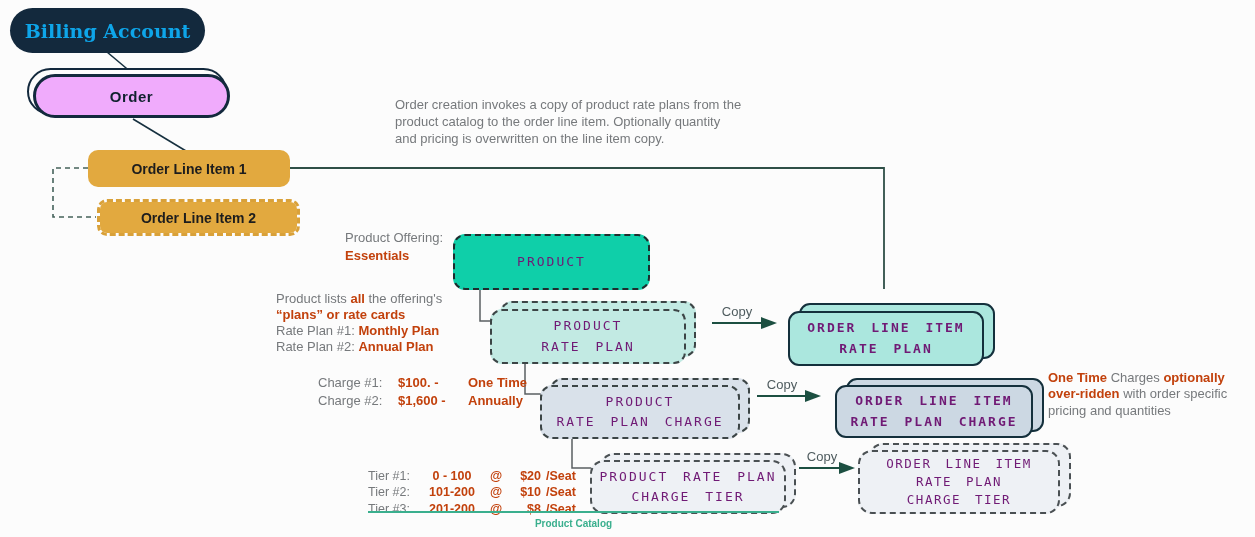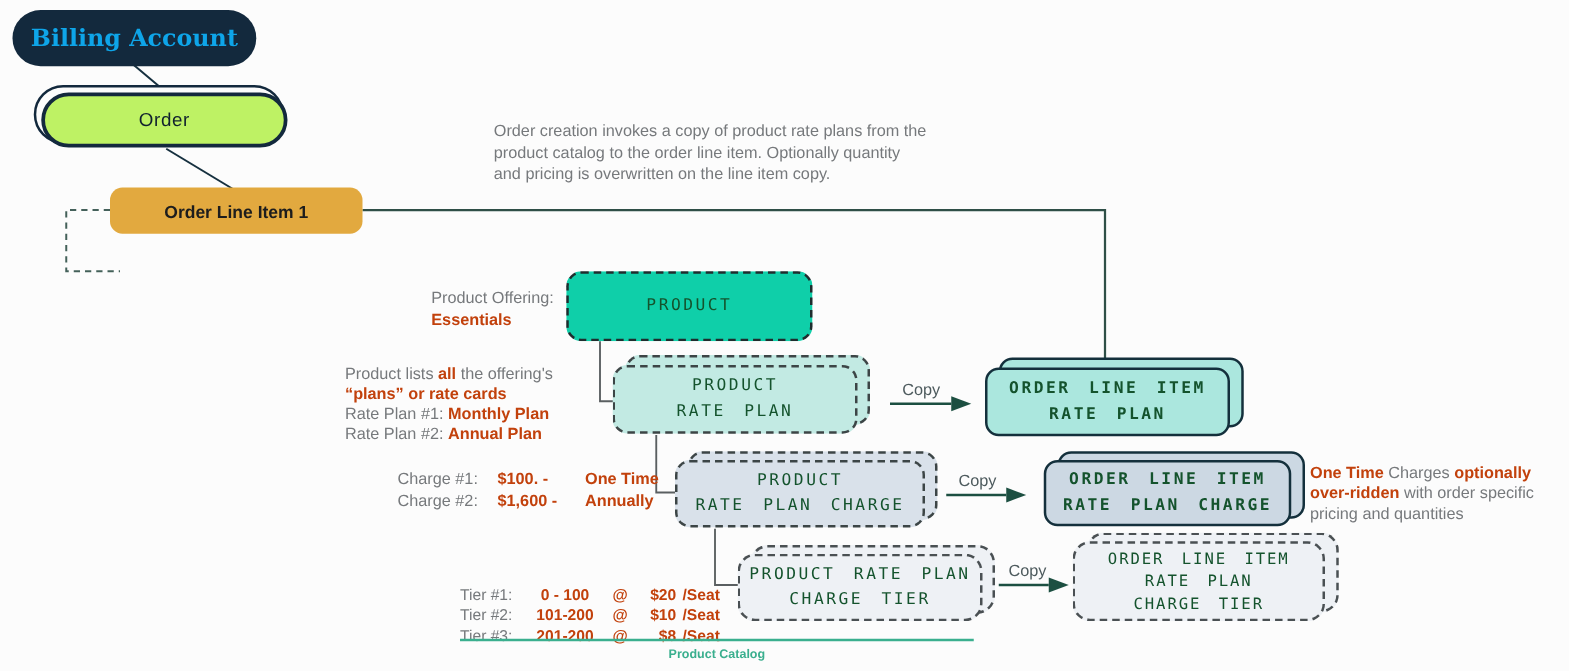--- a/index.html
+++ b/index.html
@@ -5,31 +5,31 @@
   html,body{margin:0;padding:0;background:#fcfcfc;}
   .canvas{position:relative;width:1255px;height:537px;background:#fcfcfc;
           font-family:"Liberation Sans", sans-serif;overflow:hidden;}
   svg.connectors{position:absolute;left:0;top:0;width:1255px;height:537px;pointer-events:none;}
 
   
   .pill{position:absolute;display:flex;align-items:center;justify-content:center;box-sizing:border-box;}
   .billing{left:10px;top:8px;width:195px;height:45px;background:#13293d;border-radius:23px;
            color:#0ea5e9;font-family:"DejaVu Serif", serif;font-size:19px;font-weight:600;}
   .order-back{left:27px;top:68px;width:200px;height:47px;border:2px solid #13293d;border-radius:24px;background:#fcfcfc;}
-  .order{left:33px;top:74px;width:197px;height:44px;background:#bef264;border:3px solid #13293d;
-         border-radius:23px;color:#10212e;font-size:15px;font-weight:400;letter-spacing:.5px;}
+  .order{left:33px;top:74px;width:197px;height:44px;background:#f0abfc;border:3px solid #13293d;
+         border-radius:23px;color:#10212e;font-size:15px;font-weight:700;letter-spacing:.5px;}
   .oli{width:202px;height:37px;border-radius:10px;background:#e2a93f;color:#1d1d1d;
        font-size:14px;font-weight:600;}
   .oli1{left:88px;top:150px;}
   .oli2{left:97px;top:199px;width:203px;background:#e2a93f;border:3px dashed #d9a139;background-clip:padding-box;}
 
   
   .ebox{position:absolute;display:flex;flex-direction:column;align-items:center;justify-content:center;
-        box-sizing:border-box;font-family:"DejaVu Sans Mono", monospace;color:#14532d;
-        font-size:13px;line-height:1.55;letter-spacing:2px;word-spacing:5px;text-align:center;}
+        box-sizing:border-box;font-family:"DejaVu Sans Mono", monospace;color:#701a75;
+        font-size:13px;line-height:1.55;letter-spacing:2px;word-spacing:5px;text-align:center;margin-top:17px;}
   .product{left:453px;top:217px;width:197px;height:56px;background:#0fcfa9;border:2.5px dashed #1e2d2e;border-radius:12px;}
   .prp-b {left:500px;top:284px;width:196px;height:56px;background:#c2eae3;border:2px dashed #3c4546;border-radius:12px;}
   .prp-f {left:490px;top:292px;width:196px;height:55px;background:#c2eae3;border:2px dashed #3c4546;border-radius:12px;}
   .prpc-b{left:550px;top:361px;width:200px;height:55px;background:#d9e1ea;border:2px dashed #3c4546;border-radius:12px;}
   .prpc-f{left:540px;top:368px;width:200px;height:54px;background:#d9e1ea;border:2px dashed #3c4546;border-radius:12px;}
   .prpct-b{left:600px;top:436px;width:196px;height:55px;background:#eef1f5;border:2px dashed #4a5053;border-radius:14px;}
   .prpct-f{left:590px;top:443px;width:196px;height:54px;background:#eef1f5;border:2px dashed #4a5053;border-radius:14px;}
   .olirp-b {left:799px;top:286px;width:196px;height:56px;background:#abe7de;border:2.5px solid #14303c;border-radius:11px;}
   .olirp-f {left:788px;top:294px;width:196px;height:55px;background:#abe7de;border:2.5px solid #14303c;border-radius:11px;font-weight:700;}
   .olirpc-b{left:846px;top:361px;width:198px;height:54px;background:#ccd8e3;border:2.5px solid #14303c;border-radius:11px;}
@@ -85,20 +85,23 @@
 
   <div class="pill billing">
     <span>Billing Account</span>
   </div>
   <div class="pill order-back"></div>
   <div class="pill order">
     <span>Order</span>
   </div>
   <div class="pill oli oli1">
     <span>Order Line Item 1</span>
+  </div>
+  <div class="pill oli oli2">
+    <span>Order Line Item 2</span>
   </div>
 
   <div class="ebox product">
     <span>PRODUCT</span>
   </div>
 
   <div class="ebox prp-b"></div>
   <div class="ebox prp-f">
     <span>PRODUCT</span>
     <span>RATE PLAN</span>

